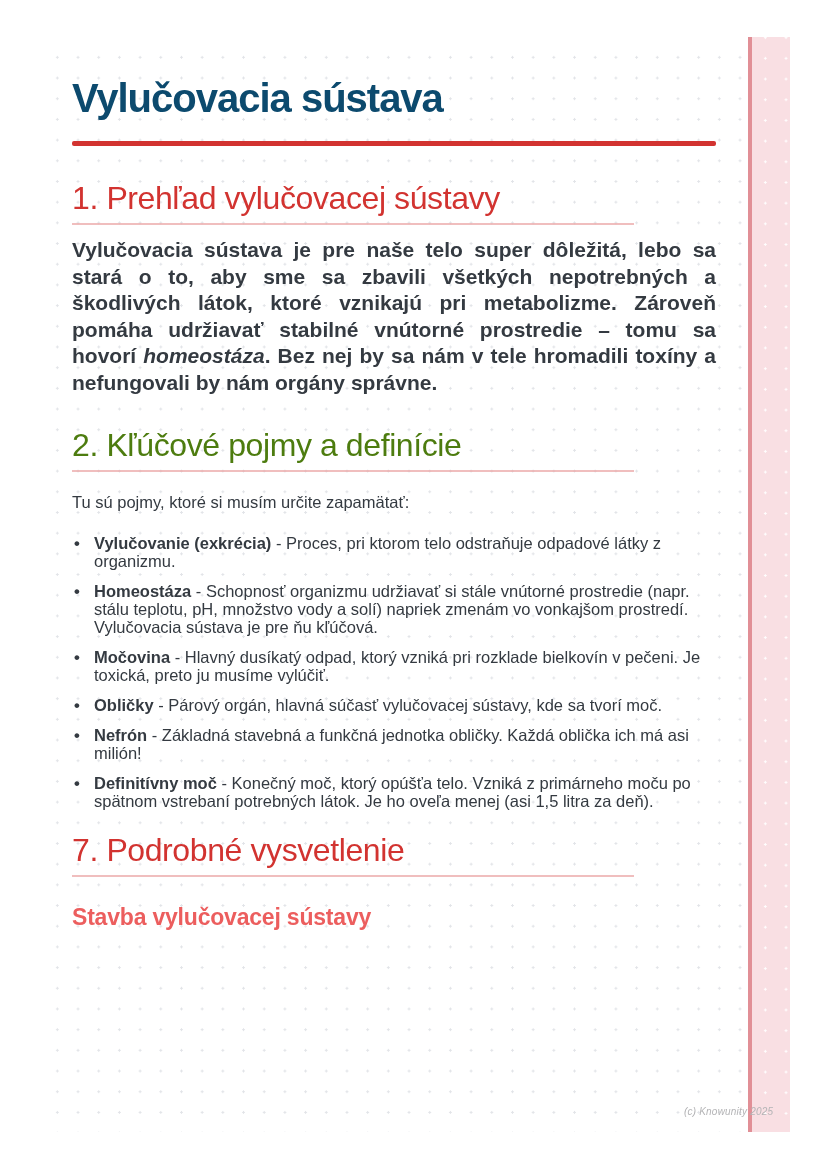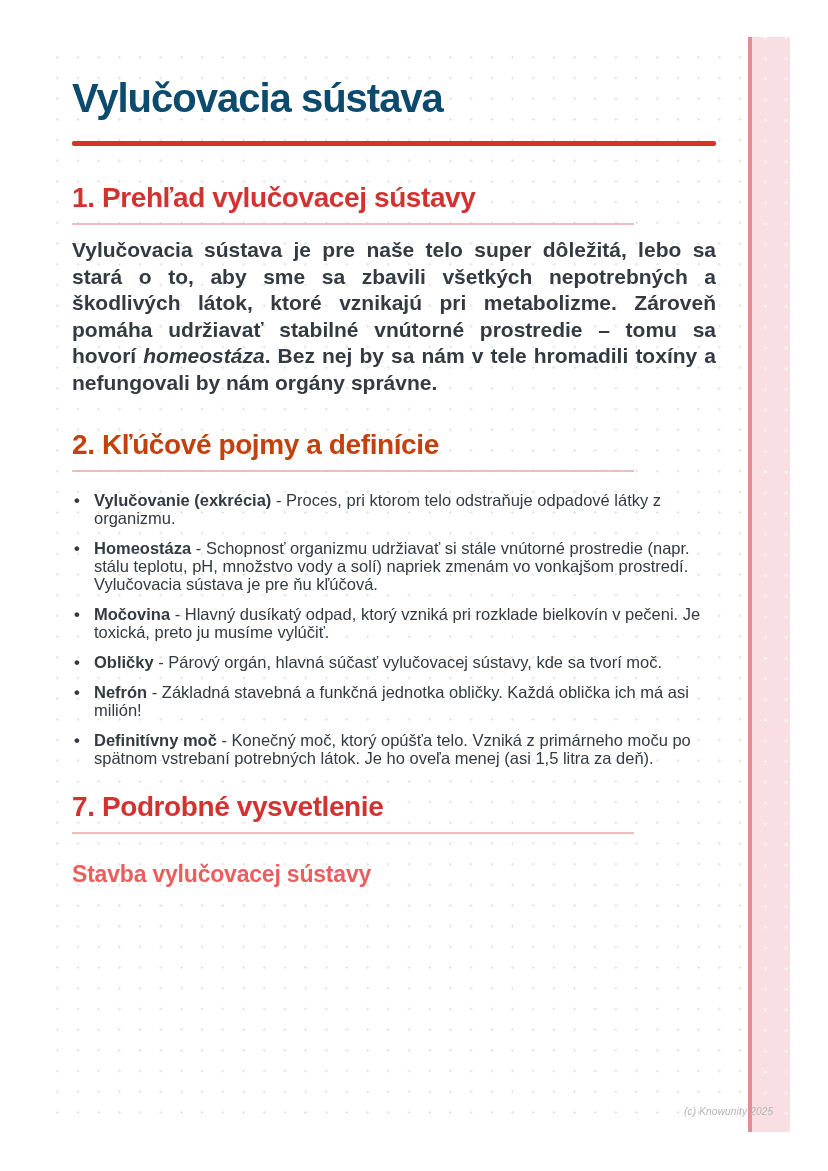--- a/index.html
+++ b/index.html
@@ -47,23 +47,23 @@
     line-height: 44px;
     font-weight: 800;
     letter-spacing: -1px;
   }
   .title-rule {
     width: 644px; height: 5px;
     margin-top: 21px;
     border-radius: 2px;
   }
   h2.section-heading {
-    font-size: 28px;
+    font-size: 32px;
     line-height: 32px;
-    font-weight: 700;
+    font-weight: 400;
     letter-spacing: -0.4px;
   }
   .h2-s1 { margin-top: 36px; }
   .h2-s2 { margin-top: 33px; }
   .h2-s3 { margin-top: 24px; }
   .heading-rule {
     width: 562px; height: 2px;
     margin-top: 9px;
     opacity: 0.75;
   }
@@ -125,22 +125,23 @@
 
   <div class="content">
 
     <h1 class="doc-title" style="color: #0c4a6e;">Vylučovacia sústava</h1>
     <div class="title-rule" style="background: rgb(210, 51, 48);"></div>
 
     <h2 class="section-heading h2-s1" style="color: rgb(210, 51, 48);">1. Prehľad vylučovacej sústavy</h2>
     <div class="heading-rule" style="background: rgb(235, 168, 168);"></div>
     <p class="lead"><span>Vylučovacia sústava je pre naše telo super dôležitá, lebo sa stará o to, aby sme sa zbavili všetkých nepotrebných a škodlivých látok, ktoré vznikajú pri metabolizme. Zároveň pomáha udržiavať stabilné vnútorné prostredie – tomu sa hovorí </span><em>homeostáza</em><span>. Bez nej by sa nám v tele hromadili toxíny a nefungovali by nám orgány správne.</span></p>
 
-    <h2 class="section-heading h2-s2" style="color: #c2410c;">2. Kľúčové pojmy a definície</h2>
+    <h2 class="section-heading h2-s2" style="color: #4d7c0f;">2. Kľúčové pojmy a definície</h2>
     <div class="heading-rule" style="background: rgb(235, 168, 168);"></div>
+    <p class="intro">Tu sú pojmy, ktoré si musím určite zapamätať:</p>
 
     <ul class="term-list">
       <li>
         <strong>Vylučovanie (exkrécia)</strong>
         <span>- Proces, pri ktorom telo odstraňuje odpadové látky z organizmu.</span>
       </li>
       <li>
         <strong>Homeostáza</strong>
         <span>- Schopnosť organizmu udržiavať si stále vnútorné prostredie (napr. stálu teplotu, pH, množstvo vody a solí) napriek zmenám vo vonkajšom prostredí. Vylučovacia sústava je pre ňu kľúčová.</span>
       </li>

